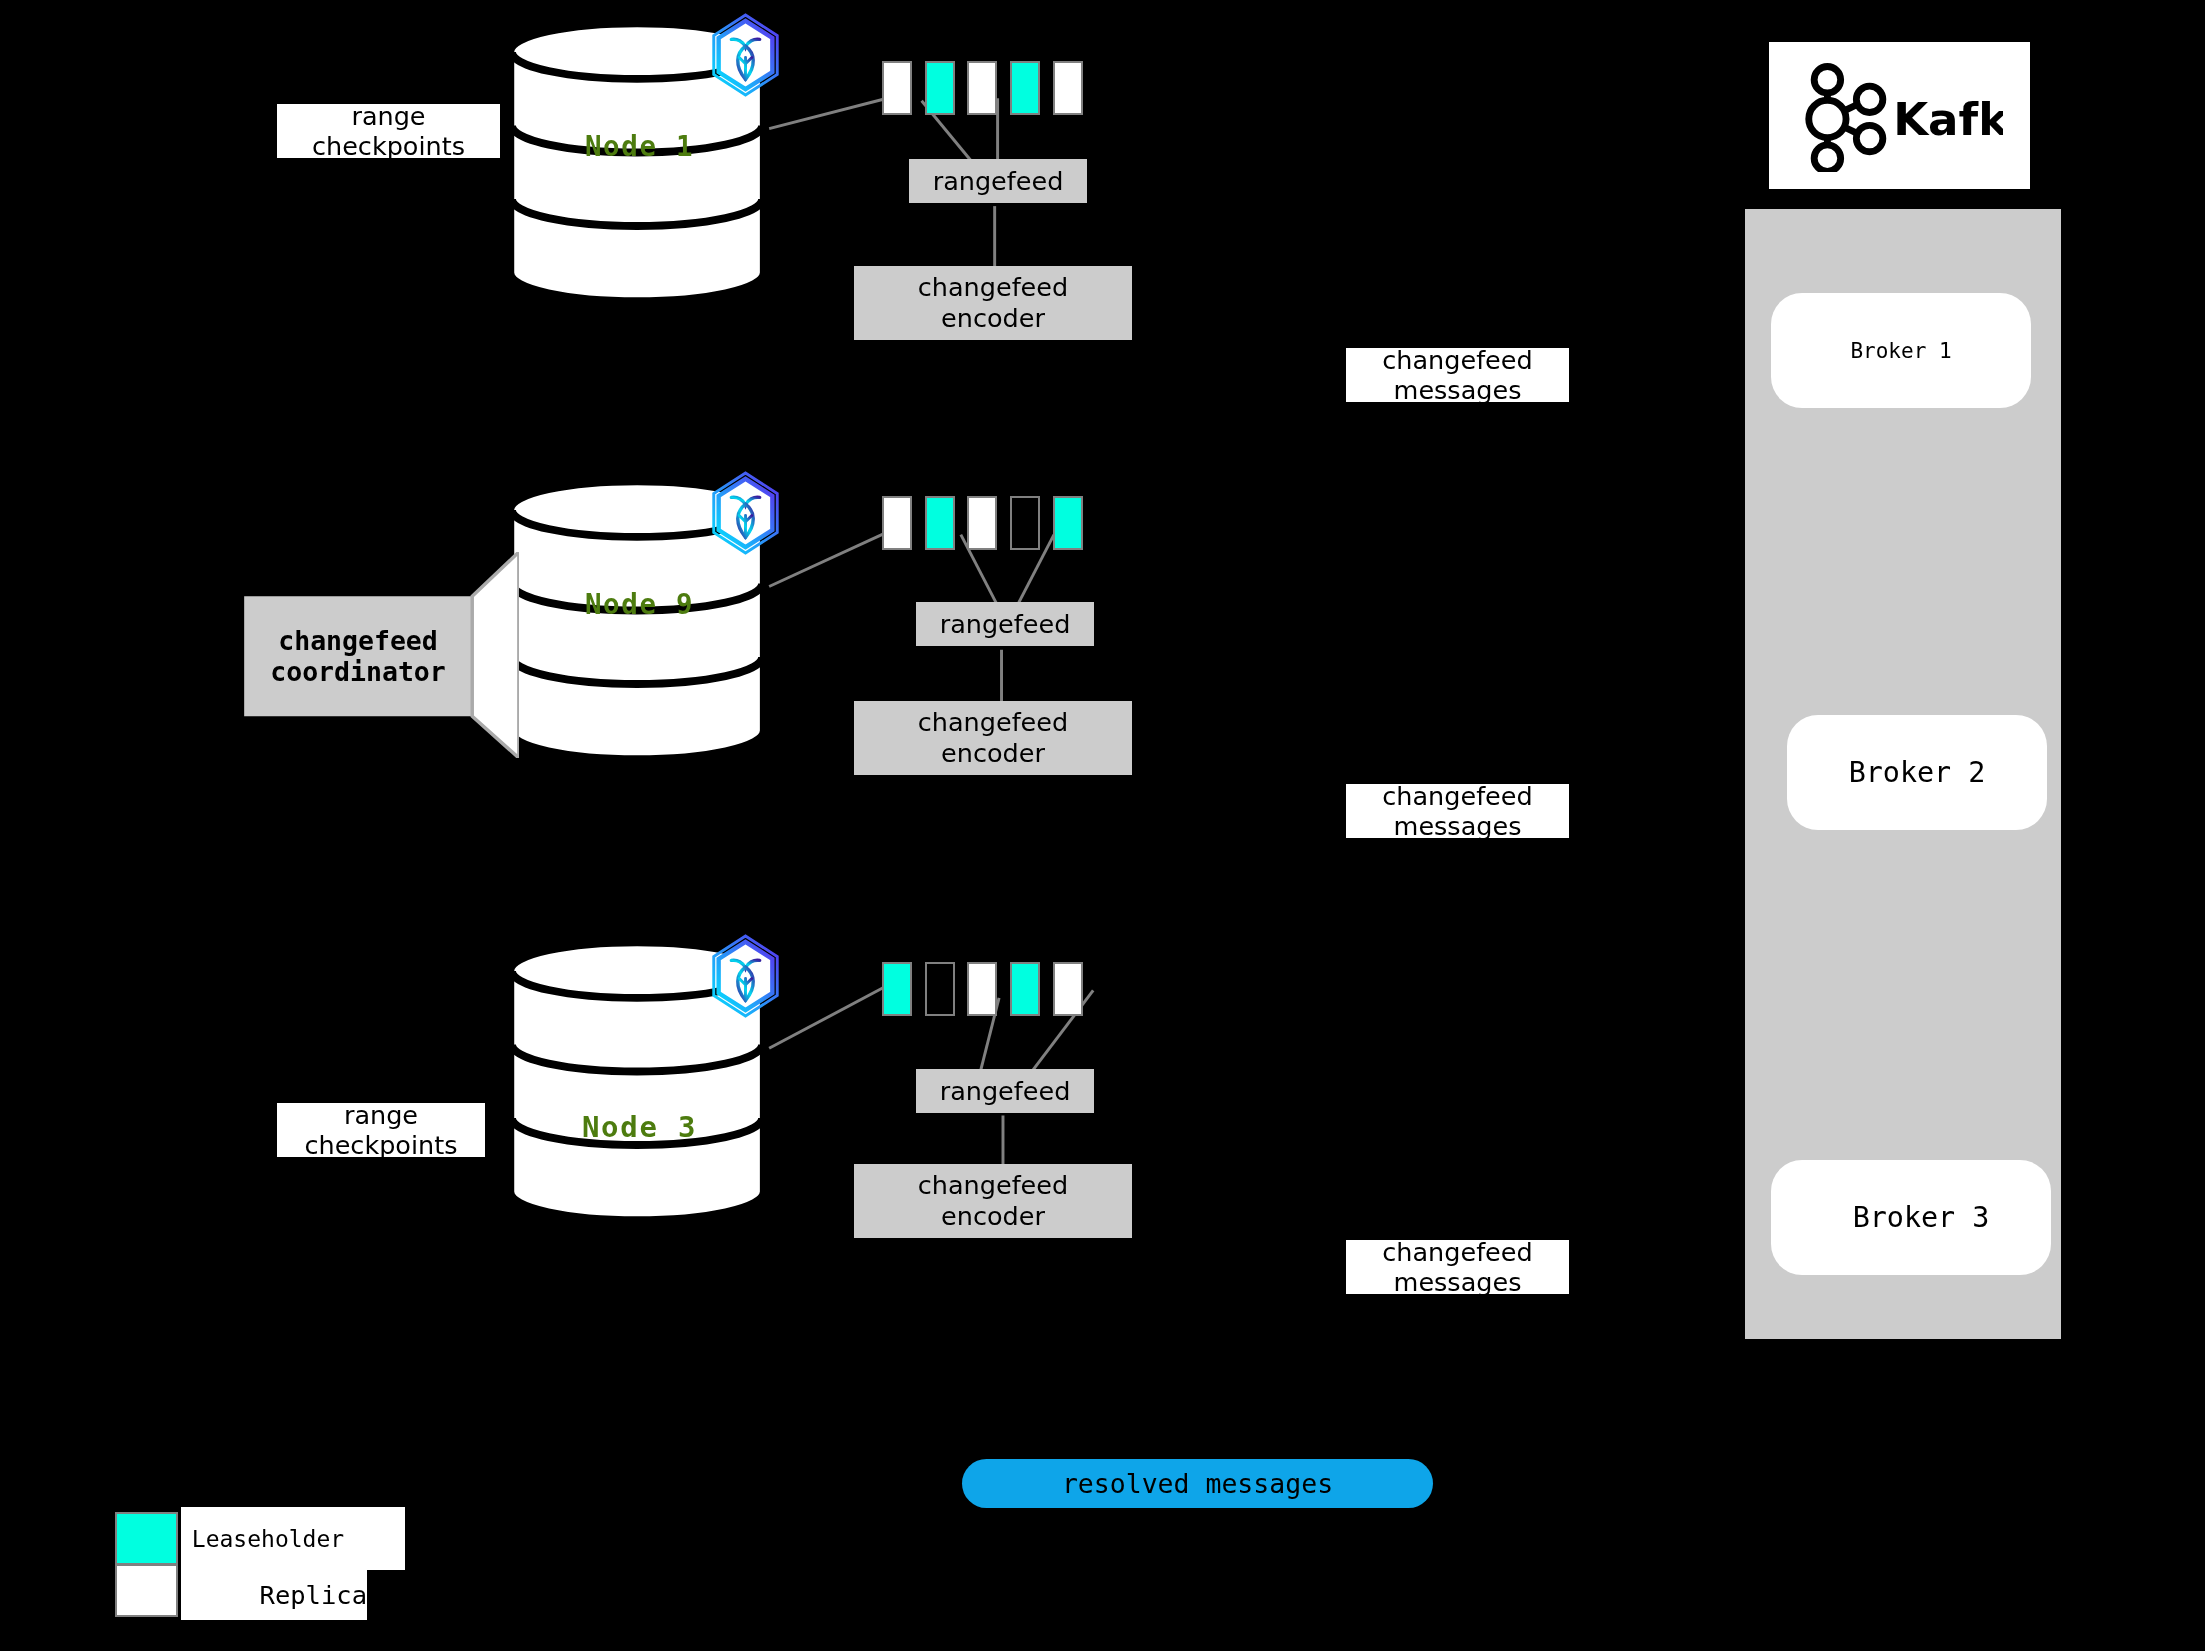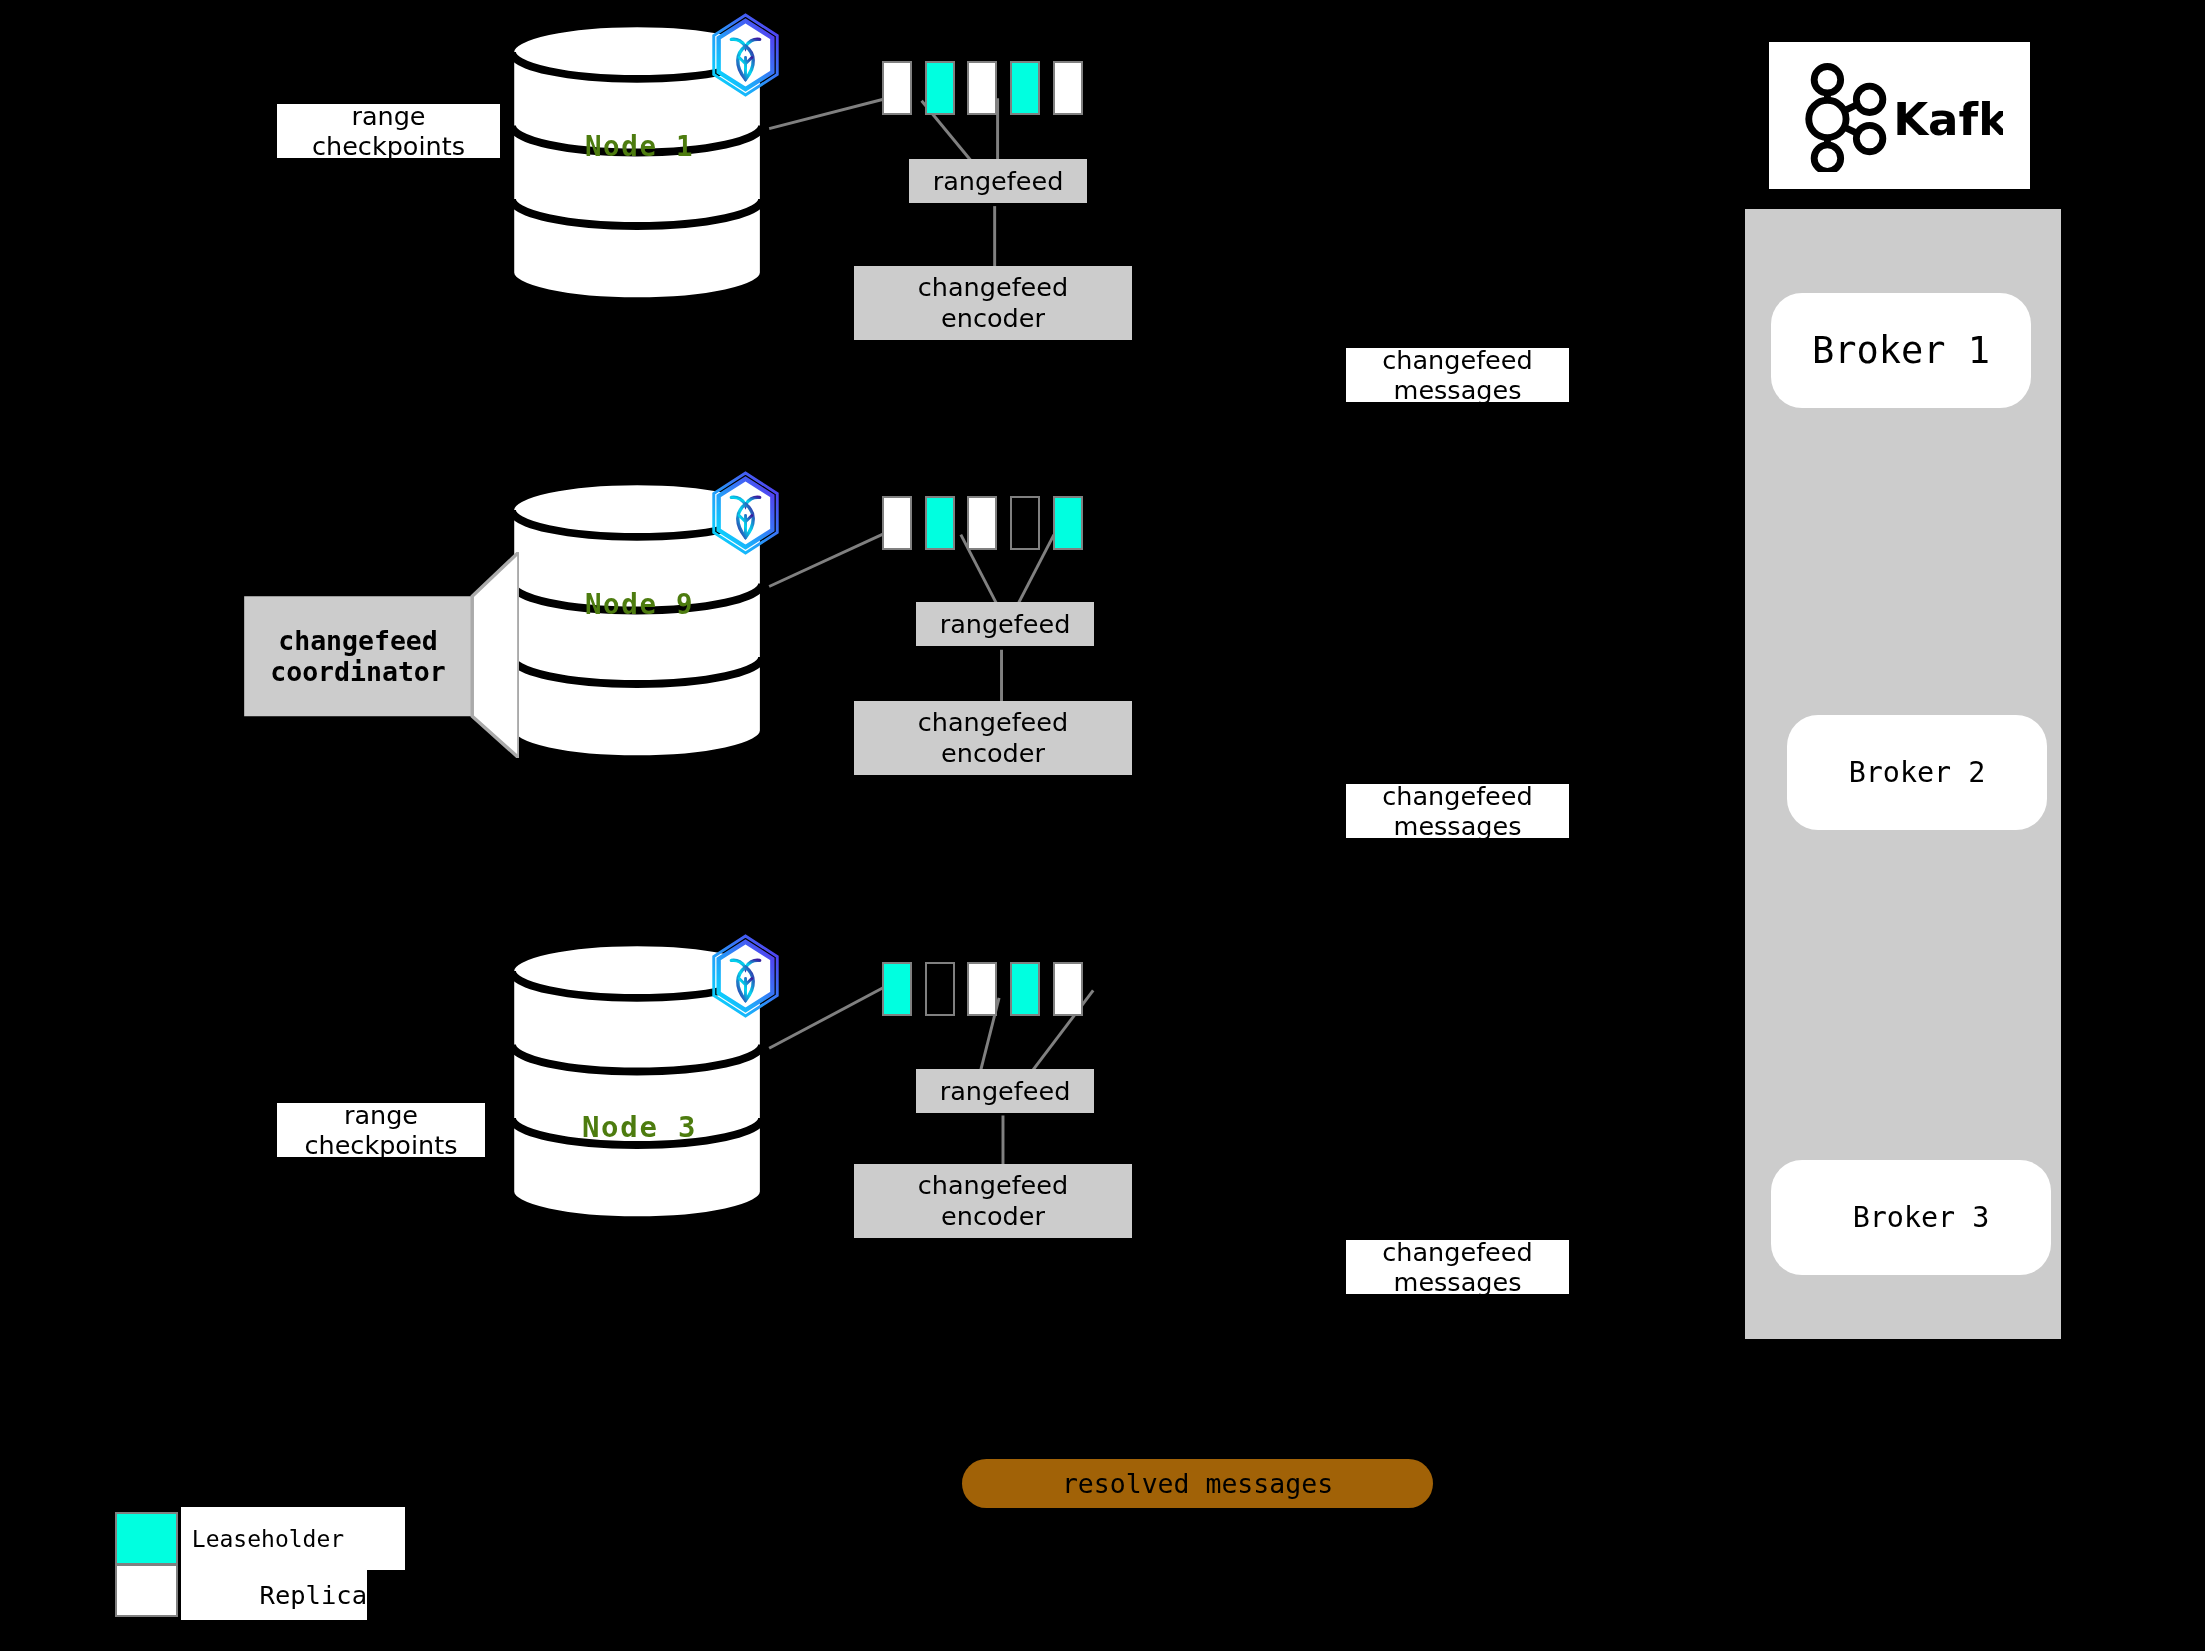--- a/index.html
+++ b/index.html
@@ -56,21 +56,21 @@
   .kafka-logo-box{background:#ffffff;display:flex;align-items:center;justify-content:center;}
   .broker{
     background:#ffffff;color:#000;
     border-radius:31px;
     display:flex;align-items:center;justify-content:center;
     font-family:"DejaVu Sans Mono", monospace;
   }
 
   
   .pill{
-    background:#a16207;color:#000;
+    background:#0ea5e9;color:#000;
     border-radius:490px;
     display:flex;align-items:center;justify-content:center;
     font-family:"DejaVu Sans Mono", monospace;
   }
 
   
   .coord-text{
     position:absolute;
     color:#000;
     font-family:"DejaVu Sans Mono", monospace;
@@ -295,21 +295,21 @@
         <path d="M62,160 L62,175"></path>
         <path d="M97,105 L124,92"></path>
         <path d="M97,139 L124,152"></path>
       </g>
       <text x="196" y="155" font-family="DejaVu Sans, sans-serif" font-size="92" font-weight="600" fill="#000000">Kafka</text>
     </svg>
   </div>
 
   <div class="abs kafka-panel" style="left:1745px;top:209px;width:316px;height:1130px;"></div>
 
-  <div class="abs broker" style="left:1771px;top:293px;width:260px;height:115px;font-size:37px;">
+  <div class="abs broker" style="left:1771px;top:293px;width:260px;height:115px;font-size:21px;">
     <span>Broker 1</span>
   </div>
   <div class="abs broker" style="left:1771px;top:715px;width:260px;height:115px;font-size:28.4px;margin-left:16px;">
     <span>Broker 2</span>
   </div>
   <div class="abs broker" style="left:1771px;top:1160px;width:260px;height:115px;font-size:28.4px;padding-left:20px;">
     <span>Broker 3</span>
   </div>
 
   <div class="abs pill" style="left:962px;top:1459px;width:471px;height:49px;font-size:26.5px;">

